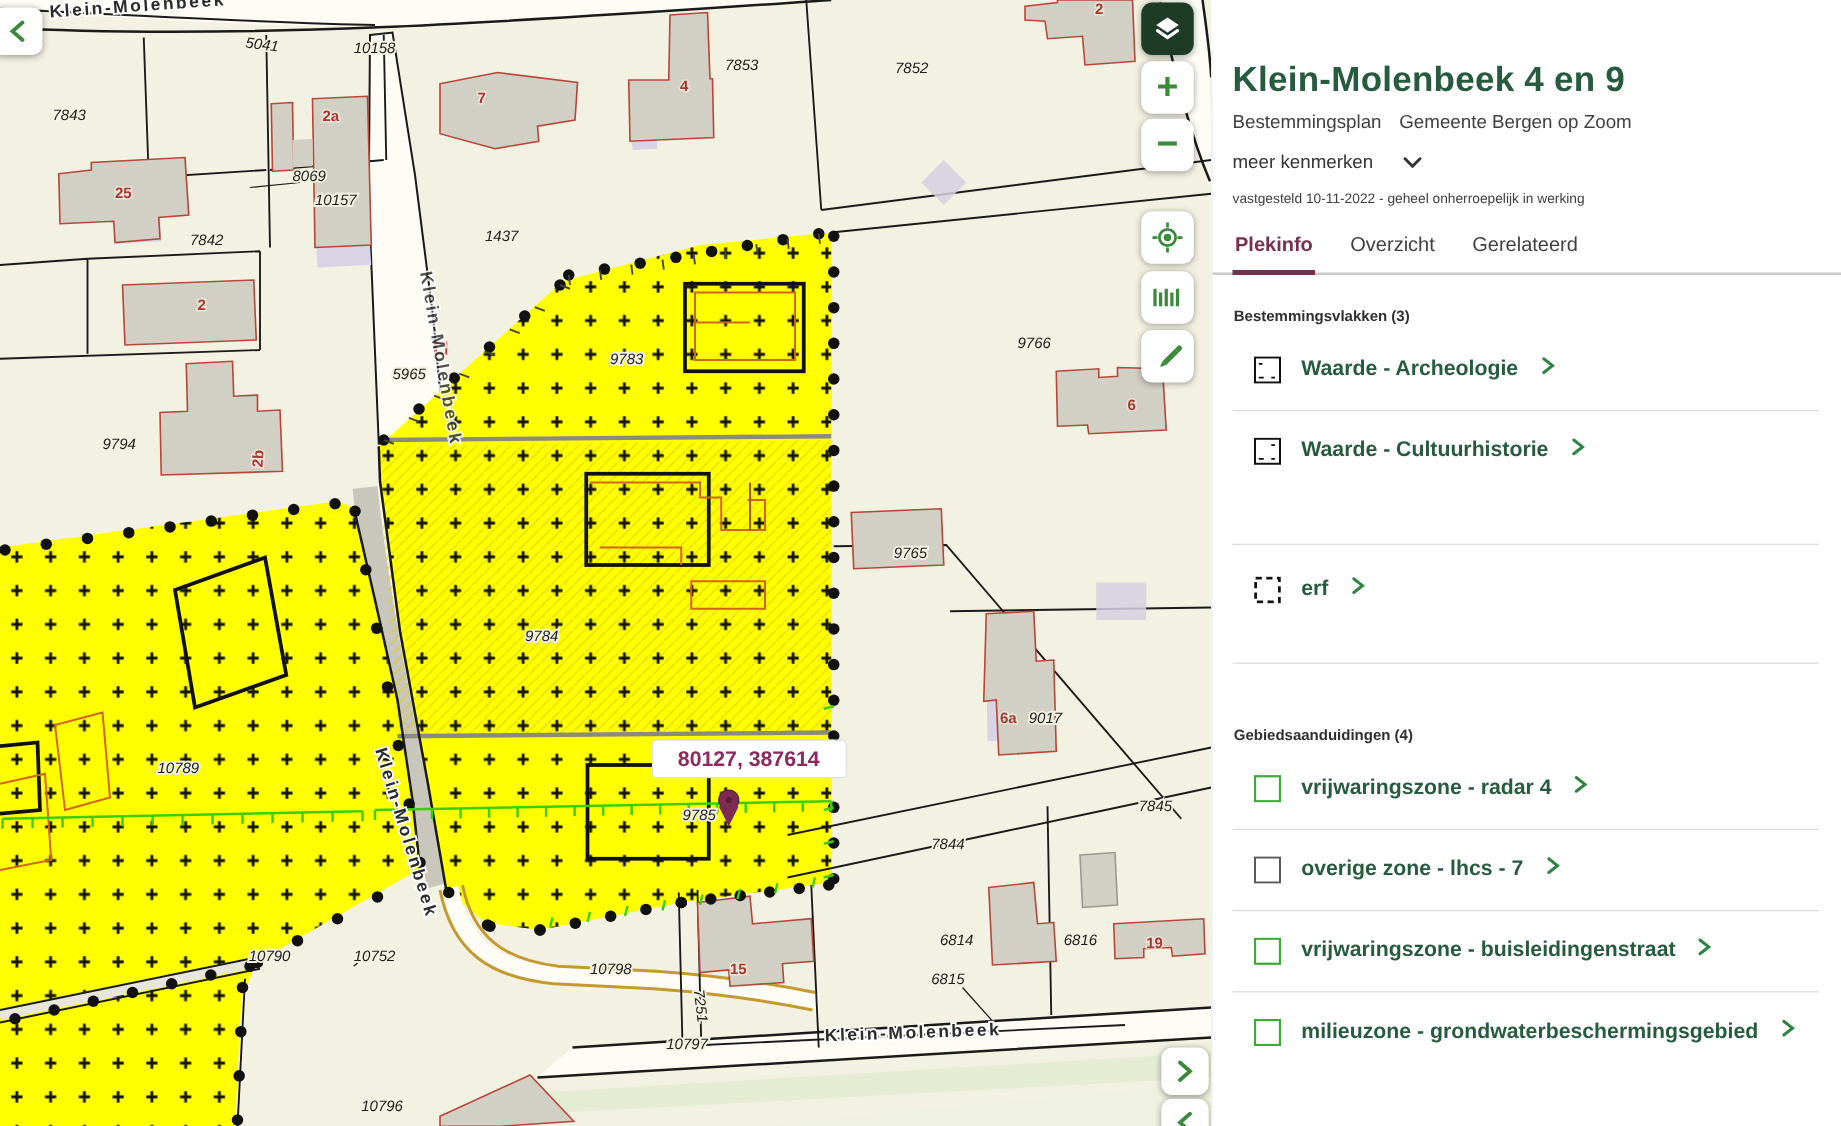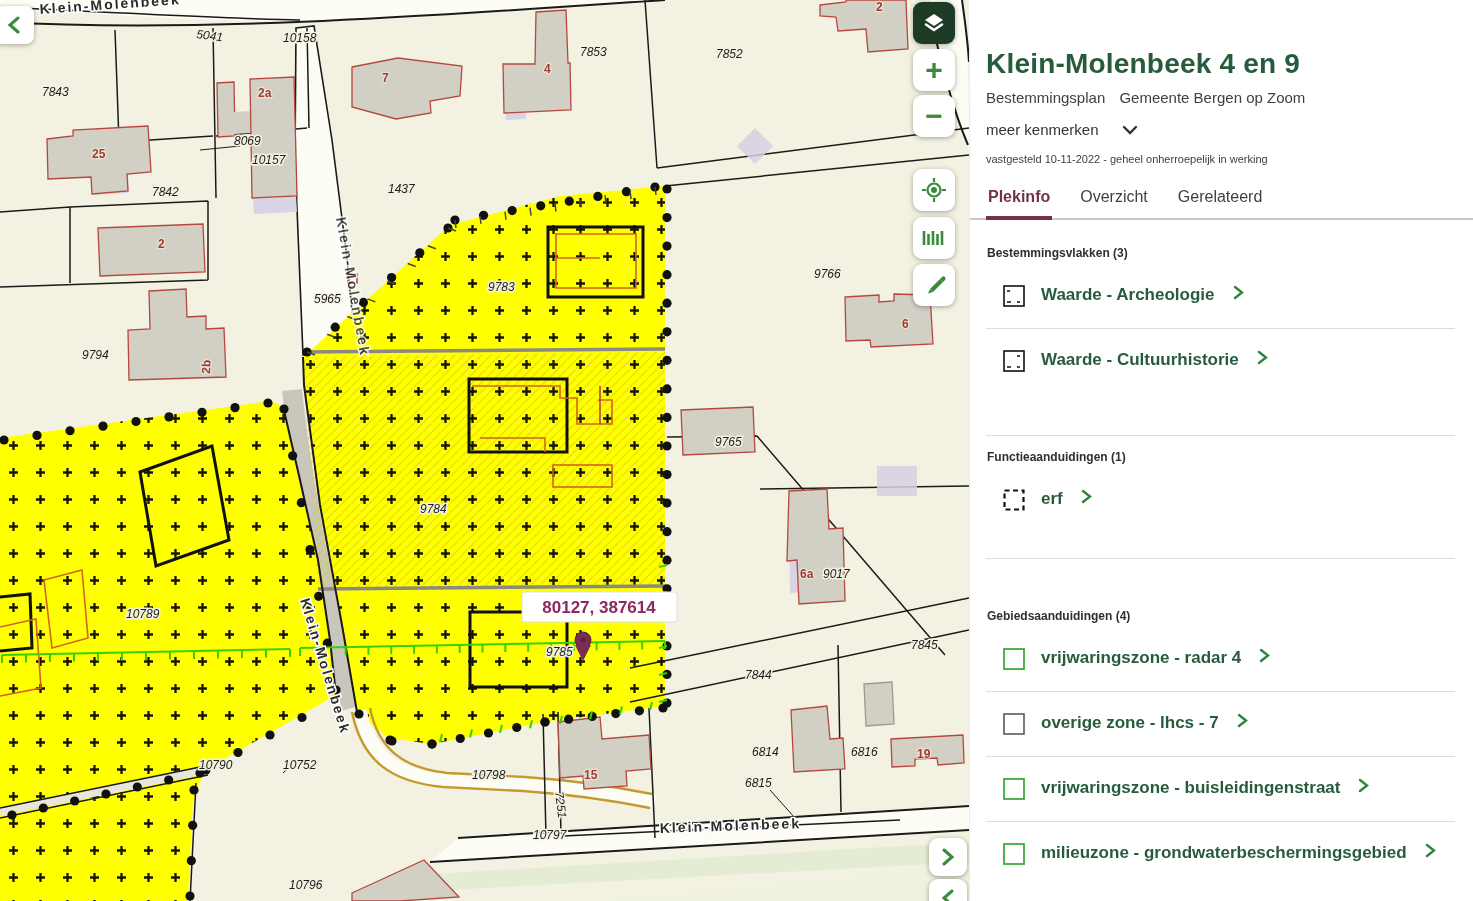--- a/index.html
+++ b/index.html
@@ -491,21 +491,20 @@
           <span class="rlabel">Waarde - Cultuurhistorie</span>
           <span class="chev">
             <svg width="11" height="15" viewBox="0 0 11 15">
                 <path d="M2,2 L9,7.5 L2,13" stroke="#2e8540" stroke-width="2.4" fill="none" stroke-linecap="round"></path>
               </svg>
             </span>
         </div>
       </div>
 
       <div class="sep sep1"></div>
-      <h3 class="sec-head">Functieaanduidingen (1)</h3>
       <div class="rows">
         <div class="row">
           <svg class="licon" viewBox="0 0 22 22">
             <rect x="1.5" y="1.5" width="19" height="19" fill="#fff" stroke="#111" stroke-width="2.2" stroke-dasharray="5 3.5"></rect>
             </svg>
           <span class="rlabel">erf</span>
           <span class="chev">
             <svg width="11" height="15" viewBox="0 0 11 15">
                 <path d="M2,2 L9,7.5 L2,13" stroke="#2e8540" stroke-width="2.4" fill="none" stroke-linecap="round"></path>
               </svg>

